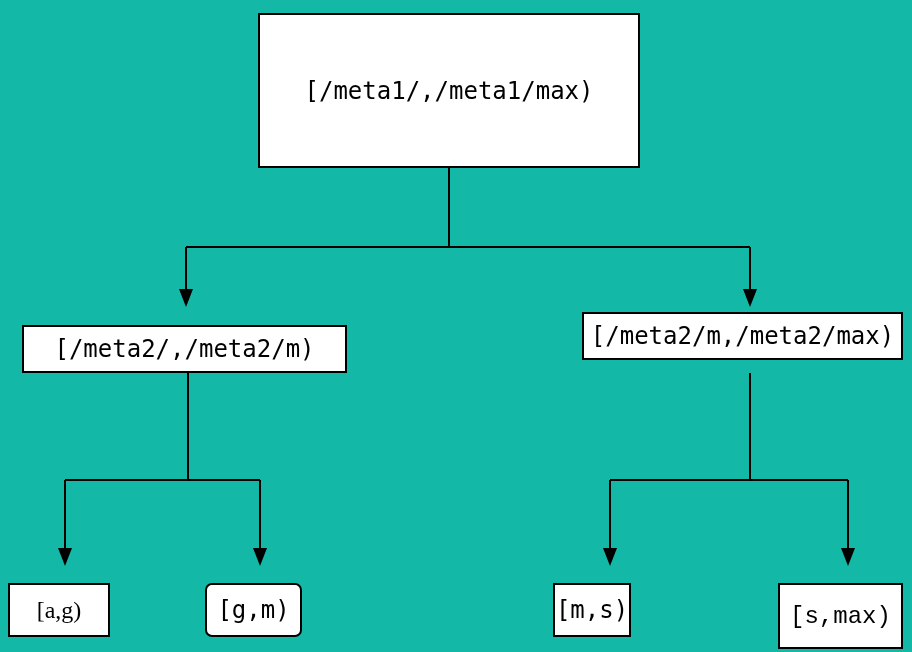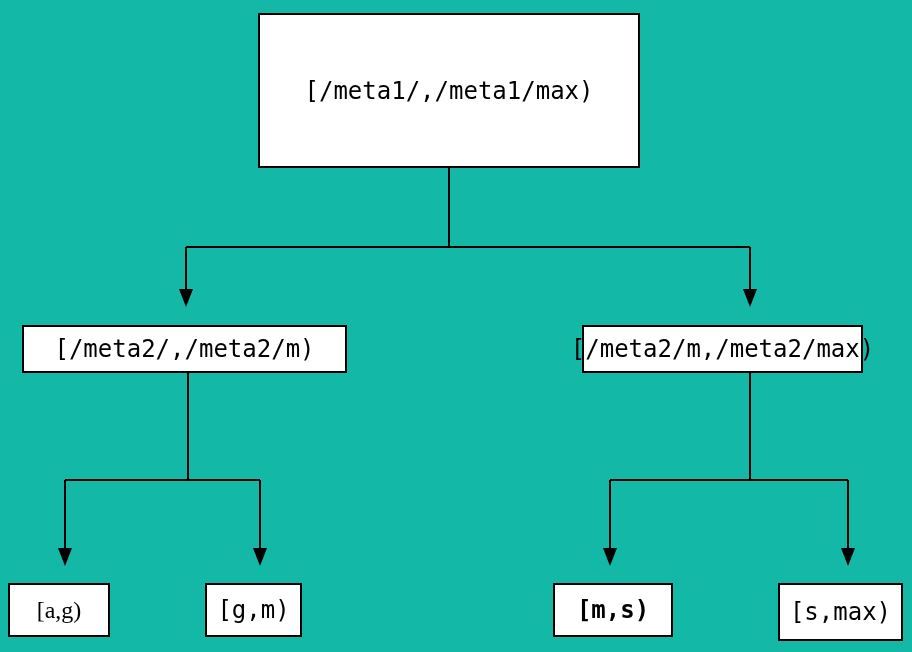--- a/index.html
+++ b/index.html
@@ -70,23 +70,23 @@
     <path d="M610 480 V548"></path>
     <polygon points="603,548 617,548 610,566"></polygon>
     <path d="M848 480 V548"></path>
     <polygon points="841,548 855,548 848,566"></polygon>
   </svg>
 
   <div class="node" style="left:258px; top:13px; width:382px; height:155px;">[/meta1/,/meta1/max)</div>
 
   <div class="node" style="left:22px; top:325px; width:325px; height:48px;text-align:center;">[/meta2/,/meta2/m)</div>
 
-  <div class="node" style="left:582px; top:325px; width:281px; height:48px;">[/meta2/m,/meta2/max)</div>
+  <div class="node" style="left:582px; top:312px; width:321px; height:48px;">[/meta2/m,/meta2/max)</div>
 
   <div class="node" style="left:8px; top:583px; width:102px; height:54px;font-family:Liberation Serif, serif;">[a,g)</div>
 
-  <div class="node" style="left:205px; top:583px; width:97px; height:54px;">[g,m)</div>
+  <div class="node" style="left:205px; top:583px; width:97px; height:54px;border-radius:7px;">[g,m)</div>
 
-  <div class="node" style="left:553px; top:583px; width:120px; height:54px;font-weight:bold;">[m,s)</div>
+  <div class="node" style="left:553px; top:583px; width:78px; height:54px;">[m,s)</div>
 
-  <div class="node" style="left:778px; top:583px; width:125px; height:58px;">[s,max)</div>
+  <div class="node" style="left:778px; top:583px; width:125px; height:66px;font-family:Liberation Mono, monospace;">[s,max)</div>
 
 </div>
 
 </body></html>

